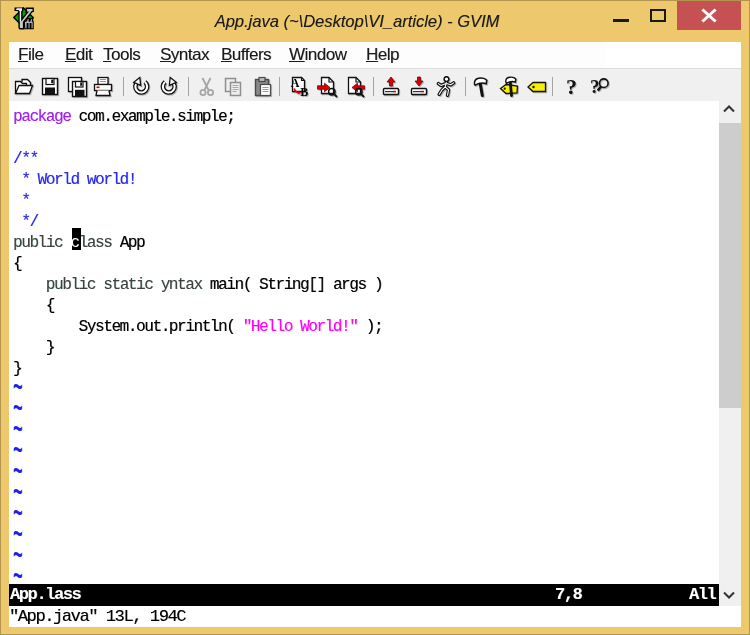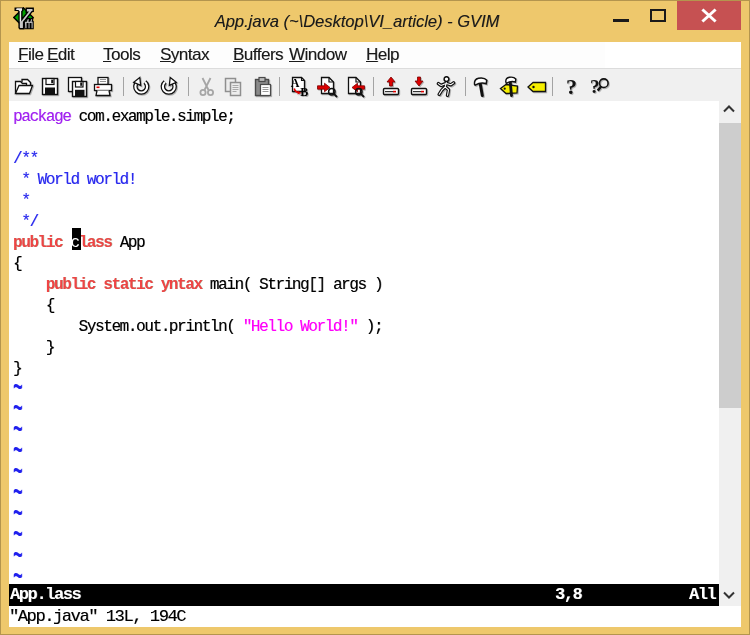--- a/index.html
+++ b/index.html
@@ -16,21 +16,21 @@
 .menubar span{position:absolute;top:3px;}
 .toolbar{position:absolute;left:9px;top:68px;width:732px;height:33px;background:#f0f0f0;border-top:1px solid #dcdcdc;}
 .tbsep{position:absolute;top:8px;width:1px;height:19px;background:#a3a3a3;}
 .icon{position:absolute;top:7px;width:22px;height:22px;filter:drop-shadow(1px 1px 0 rgba(125,125,125,0.55));}
 .icon.grey{filter:none;}
 
 .codewrap{position:absolute;left:9px;top:101px;width:710px;height:483px;background:#fff;overflow:hidden;}
 pre.code{margin:4px;position:absolute;left:0px;top:2.2px;font-family:"Liberation Mono",monospace;font-size:16px;letter-spacing:-1.4px;line-height:21px;color:#000;text-shadow:0.5px 0 0 rgba(0,0,0,0.45);}
 .pp{color:#a020f0;text-shadow:0.5px 0 0 rgba(160,32,240,0.45);}
 .cm{color:#2a2aee;text-shadow:0.5px 0 0 rgba(42,42,238,0.45);}
-.kw{color:#ef4444;font-weight:bold;text-shadow:0.5px 0 0 rgba(46,139,87,0.45);}
+.kw{color:#404040;font-weight:normal;text-shadow:0.5px 0 0 rgba(46,139,87,0.45);}
 .st{color:#ff00fa;text-shadow:0.5px 0 0 rgba(255,0,250,0.45);}
 .nt{color:#2020ee;font-weight:bold;text-shadow:0.5px 0 0 rgba(32,32,238,0.45);display:inline-block;transform:scaleY(1.9);}
 .cur{color:#fff;position:relative;z-index:2;text-shadow:none;}
 #curblock{position:absolute;left:62.5px;top:127px;width:9.5px;height:22px;background:#000;z-index:1;}
 
 .sbar{position:absolute;left:719px;top:101px;width:22px;height:506px;background:#f0f0f0;}
 .sb-thumb{position:absolute;left:719px;top:123px;width:22px;height:285px;background:#cdcdcd;}
 .chev{position:absolute;width:10px;height:10px;}
 
 .status{position:absolute;left:9px;top:584px;width:710px;height:22px;background:#000;}
@@ -54,24 +54,24 @@
 <div class="btn-min"></div>
 <div class="btn-max"></div>
 <div class="btn-close"><svg width="64" height="29" viewBox="0 0 64 29">
       <path d="M26.5 9.5 L37.5 19.5 M37.5 9.5 L26.5 19.5" stroke="#fff" stroke-width="3" stroke-linecap="square"></path>
     </svg></div>
 
 <div class="content"></div>
 
 <div class="menubar">
   <span style="left:9px"><u>F</u>ile</span>
-  <span style="left:38px"><u>E</u>dit</span>
+  <span style="left:56px"><u>E</u>dit</span>
   <span style="left:94px"><u>T</u>ools</span>
   <span style="left:151px"><u>S</u>yntax</span>
-  <span style="left:224px"><u>B</u>uffers</span>
+  <span style="left:212px"><u>B</u>uffers</span>
   <span style="left:280px"><u>W</u>indow</span>
   <span style="left:357px"><u>H</u>elp</span>
 </div>
 
 <div class="toolbar" id="toolbar">
 
   <svg class="icon" style="left:4px" viewBox="0 0 22 22">
     <path d="M9 6 L9 3.5 H14.5 L17.5 6.5 V12" fill="#fff" stroke="#111" stroke-width="1.3"></path>
     <path d="M2.5 17.5 V5.5 H7.5 L9.5 7.5 H13.5 V9.5" fill="#fff" stroke="#111" stroke-width="1.3"></path>
     <path d="M2.5 17.5 L6 9.5 H19.5 L16.5 17.5 Z" fill="#fff" stroke="#111" stroke-width="1.3"></path>
@@ -241,18 +241,18 @@
 <div class="sb-thumb"></div>
 <svg class="chev" style="left:722px;top:103px;width:14px;height:12px" viewBox="0 0 14 12">
     <path d="M2 8.5 L7 3.5 L12 8.5" fill="none" stroke="#333" stroke-width="2"></path>
   </svg>
 <svg class="chev" style="left:722px;top:589px;width:14px;height:12px" viewBox="0 0 14 12">
     <path d="M2 3.5 L7 8.5 L12 3.5" fill="none" stroke="#333" stroke-width="2"></path>
   </svg>
 
 <div class="status">
     <span style="left:1px">App.lass</span>
-    <span style="left:546px">3,8</span>
+    <span style="left:546px">7,8</span>
     <span style="left:680px">All</span>
   </div>
 <div class="cmdline">
     <pre>"App.java" 13L, 194C</pre>
   </div>
 
 </body></html>

